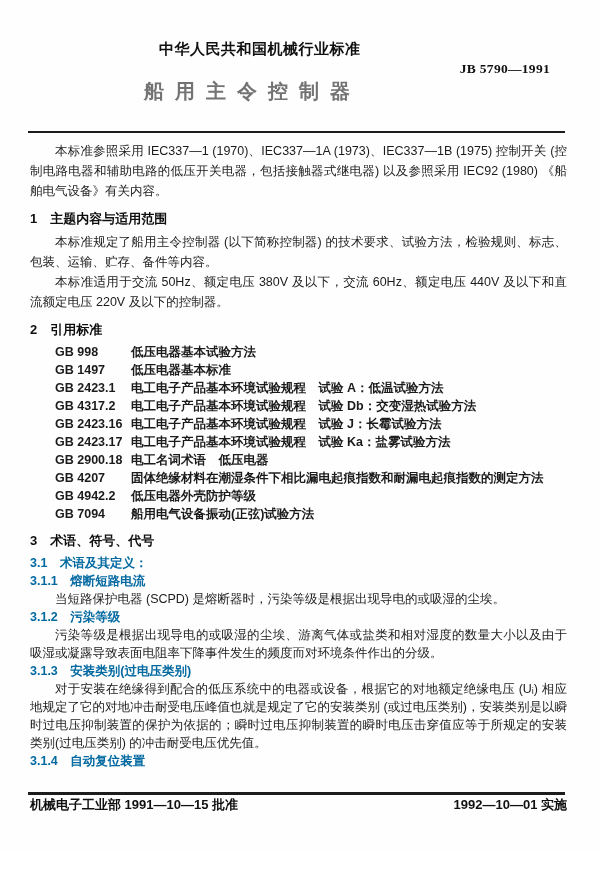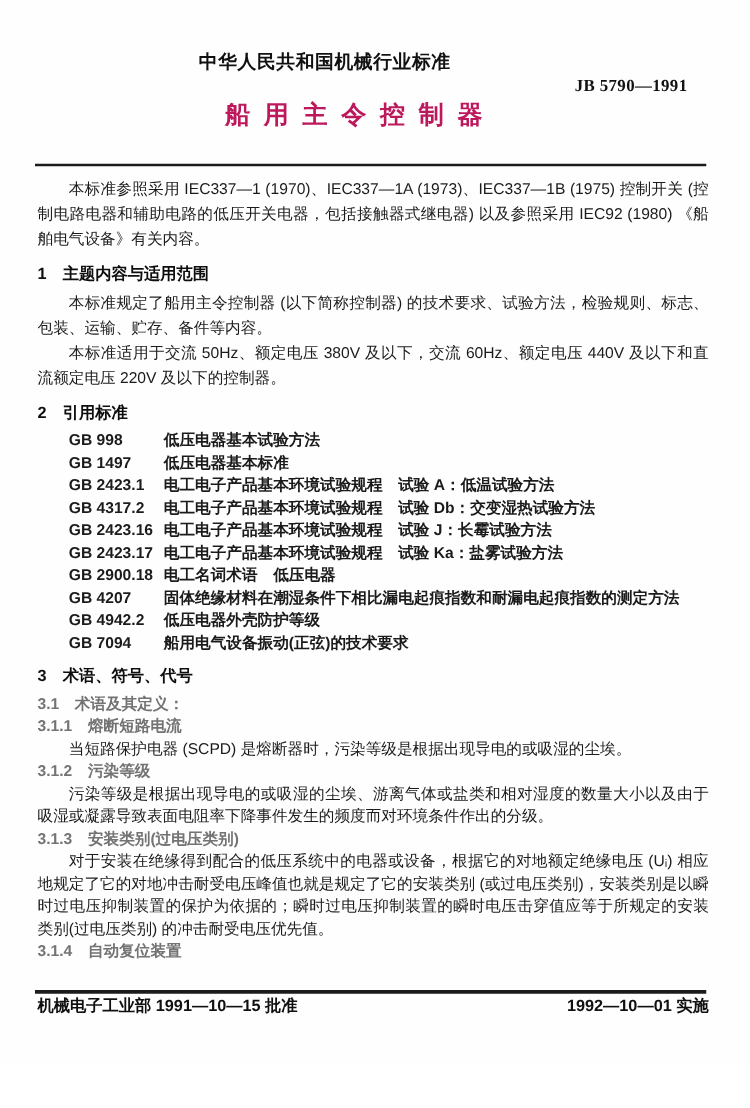--- a/index.html
+++ b/index.html
@@ -34,22 +34,21 @@
     color: #111;
   }
   .doc-title {
     position: absolute;
     left: 144px;
     top: 78px;
     font-size: 20px;
     font-weight: bold;
     letter-spacing: 0.55em;
     white-space: nowrap;
-    color: #be185d;
-    margin-left: 36px;
+    color: #737373;
   }
   .rule {
     position: absolute;
     left: 28px;
     width: 537px;
     background: #1c1c1c;
   }
   .rule-top { top: 131px; height: 2px; }
   .rule-bottom { top: 792px; height: 2.5px; }
   .doc-body {
@@ -70,21 +69,21 @@
     font-size: 13px;
     font-weight: bold;
     line-height: 19px;
     margin: 8px 0 4px 0;
     color: #0e0e0e;
   }
   .sub {
     font-size: 12.5px;
     font-weight: bold;
     line-height: 18px;
-    color: #737373;
+    color: #0369a1;
   }
   .reflist { padding-left: 25px; font-weight: bold; }
   .refrow { display: flex; line-height: 18px; }
   .refcode { flex: 0 0 76px; white-space: nowrap; }
   .reftitle { flex: 1; text-align: left; }
   .ftr-left {
     position: absolute;
     left: 30px;
     top: 798px;
     font-size: 13px;
@@ -164,21 +163,21 @@
       <div class="refrow">
         <span class="refcode">GB 4207</span>
         <span class="reftitle">固体绝缘材料在潮湿条件下相比漏电起痕指数和耐漏电起痕指数的测定方法</span>
       </div>
       <div class="refrow">
         <span class="refcode">GB 4942.2</span>
         <span class="reftitle">低压电器外壳防护等级</span>
       </div>
       <div class="refrow">
         <span class="refcode">GB 7094</span>
-        <span class="reftitle">船用电气设备振动(正弦)的技术要求</span>
+        <span class="reftitle">船用电气设备振动(正弦)试验方法</span>
       </div>
     </div>
 
     <span class="sec">3　术语、符号、代号</span>
     <div class="sub">3.1　术语及其定义：</div>
     <div class="sub">3.1.1　熔断短路电流</div>
     <p class="para lh18 indent">当短路保护电器 (SCPD) 是熔断器时，污染等级是根据出现导电的或吸湿的尘埃。</p>
     <div class="sub">3.1.2　污染等级</div>
     <p class="para lh18 indent">污染等级是根据出现导电的或吸湿的尘埃、游离气体或盐类和相对湿度的数量大小以及由于吸湿或凝露导致表面电阻率下降事件发生的频度而对环境条件作出的分级。</p>
     <div class="sub">3.1.3　安装类别(过电压类别)</div>

